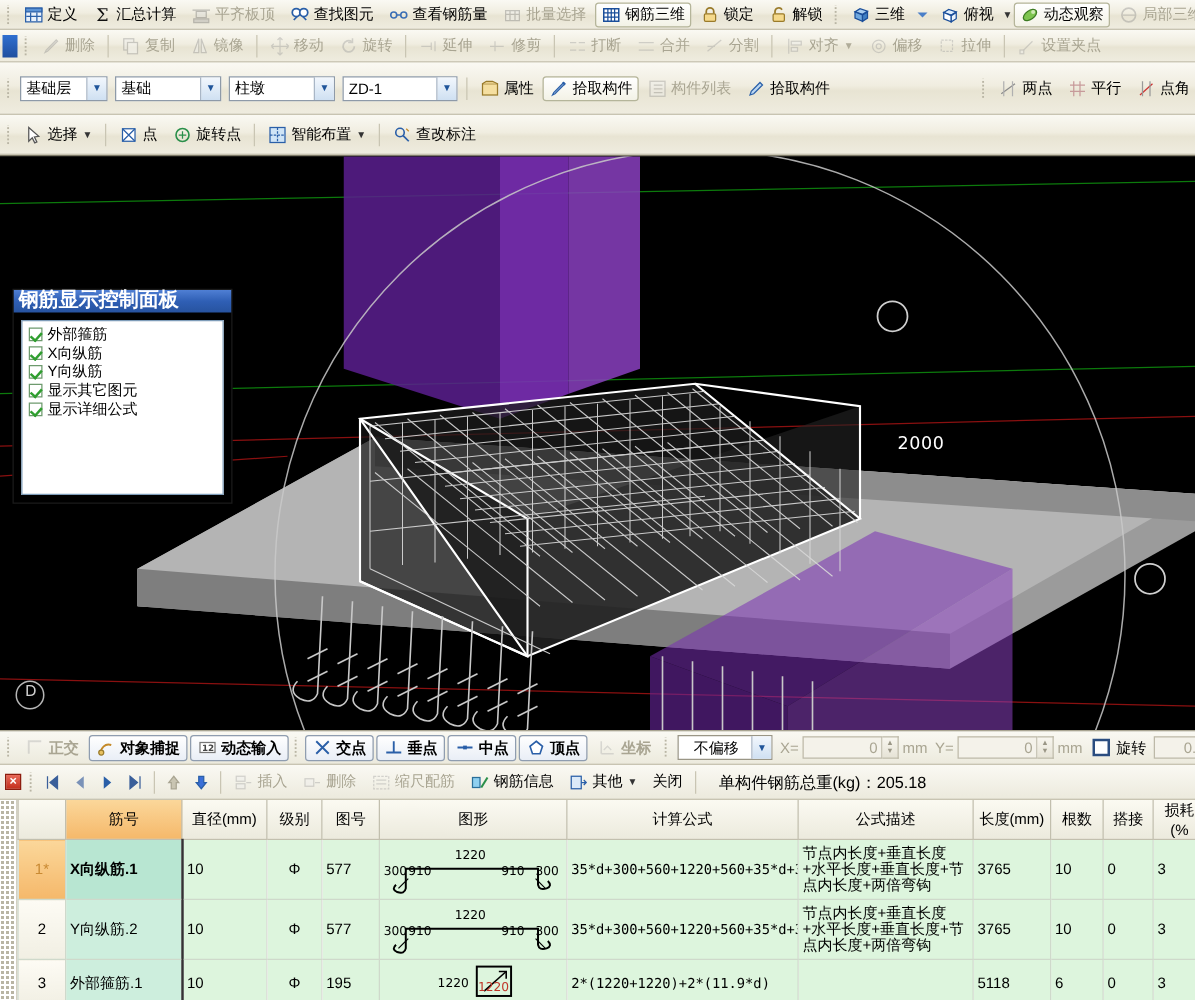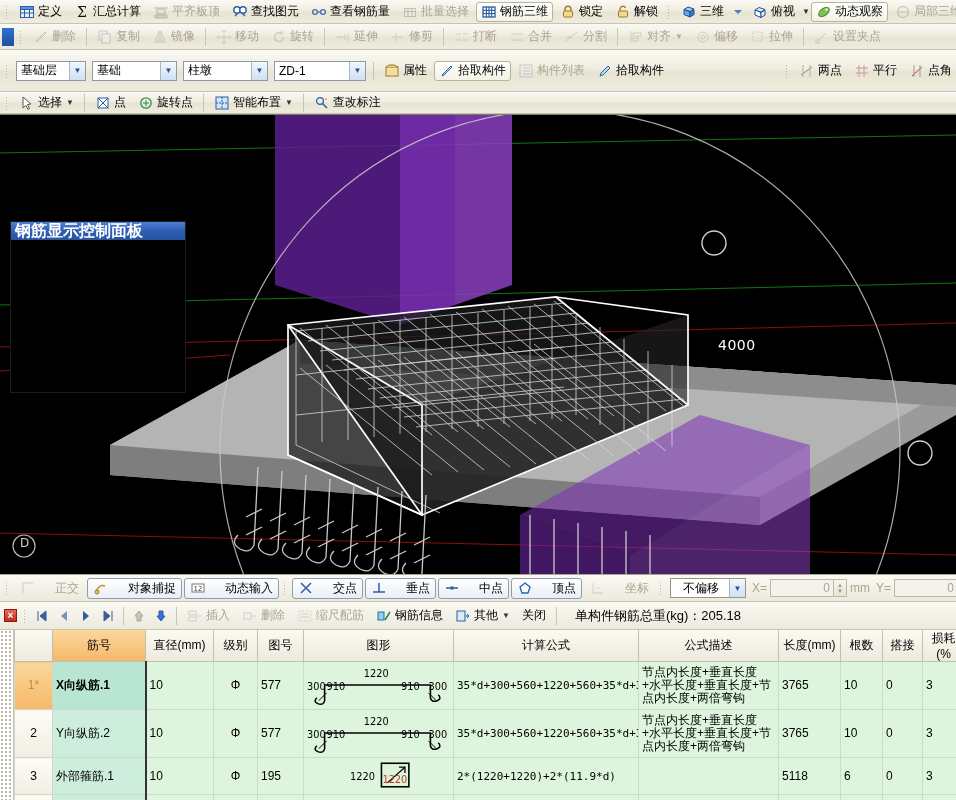--- a/index.html
+++ b/index.html
@@ -17,21 +17,21 @@
   .tb {
     background: linear-gradient(to bottom,#faf9f3 0%,#f0ede0 45%,#e8e4d3 55%,#efecdf 100%);
     border-bottom: 1px solid #c8c4b2;
     display: flex; align-items: center;
     white-space: nowrap; overflow: hidden;
     padding-left: 2px;
   }
   .tb1 { height: 24px; }
   .tb2 { height: 26px; }
   .tb3 { height: 42px; }
-  .tb4 { height: 22px; }
+  .tb4 { height: 32px; }
 
   .grip {
     width: 7px; height: 16px; margin: 0 2px; flex: none;
     background-image: radial-gradient(#b9b5a4 40%, transparent 41%);
     background-size: 3px 3px; background-position: 1px 1px;
     background-repeat: repeat-y;
   }
   .tbtn {
     display: inline-flex; align-items: center; gap: 3px;
     height: 20px; padding: 0 4px; margin: 0 1px;
@@ -106,23 +106,23 @@
   }
 
   
   .statusbar {
     height: 28px; display: flex; align-items: center; flex: none;
     background: linear-gradient(to bottom,#faf9f3,#eceadd);
     border-top: 1px solid #a9a592; border-bottom: 1px solid #c8c4b2;
     padding-left: 2px; white-space: nowrap; overflow: hidden;
   }
   .sbtn {
-    display: inline-flex; align-items: center; gap: 19px;
+    display: inline-flex; align-items: center; gap: 3px;
     height: 21px; padding: 0 5px; margin: 0 1px; flex: none;
-    border: 1px solid transparent; border-radius: 2px;
+    border: 1px solid transparent; border-radius: 2px; font-weight: bold;
   }
   .sbtn.on {
     border: 1px solid #8f9db0;
     background: linear-gradient(to bottom,#ffffff,#e9eef6);
     border-radius: 3px;
   }
   .sbtn.dis { color: #a9a592; }
   .numbox {
     height: 18px; width: 64px; border: 1px solid #bdb9a8; background: #f4f2ea;
     color: #a9a592; text-align: right; padding-right: 3px; line-height: 17px;
@@ -756,25 +756,47 @@
         <path d="M50 520 L108 533" stroke="#cc2222" stroke-width="2.2"></path>
         <path d="M108 533 l-9 -2 l2 7 z" fill="#cc2222"></path>
         <path d="M50 520 L18 542" stroke="#22aa33" stroke-width="2.2"></path>
         <path d="M18 542 l8 -1 l-3 -6 z" fill="#22aa33"></path>
         <text x="56" y="470" fill="#6fb0ff" font-size="12" font-family="DejaVu Sans">Z</text>
         <text x="110" y="548" fill="#ff6a6a" font-size="12" font-family="DejaVu Sans">X</text>
         <text x="24" y="558" fill="#6ee07a" font-size="12" font-family="DejaVu Sans">Y</text>
       </g>
     </svg>
 
-    <div class="vp-label" style="left:718px; top:222px;">4000</div>
+    <div class="vp-label" style="left:718px; top:222px;">2000</div>
     <div class="vp-label" style="left:20px; top:421px; color:#cfcfcf; font-size:12px;">D</div>
 
     <div id="rebar-panel">
       <div class="rp-title">钢筋显示控制面板</div>
+      <div class="rp-body">
+        <div class="cbrow">
+          <span class="cbox"></span>
+          <span>外部箍筋</span>
+        </div>
+        <div class="cbrow">
+          <span class="cbox"></span>
+          <span>X向纵筋</span>
+        </div>
+        <div class="cbrow">
+          <span class="cbox"></span>
+          <span>Y向纵筋</span>
+        </div>
+        <div class="cbrow">
+          <span class="cbox"></span>
+          <span>显示其它图元</span>
+        </div>
+        <div class="cbrow">
+          <span class="cbox"></span>
+          <span>显示详细公式</span>
+        </div>
+      </div>
     </div>
   </div>
 
   <div class="statusbar">
     <div class="grip"></div>
 
     <div class="sbtn dis">
       <span class="ic dis">
           <svg width="16" height="16" viewBox="0 0 16 16">
             <path d="M3 13V3h10" stroke="#aaa" fill="none" stroke-width="1.5"></path>

